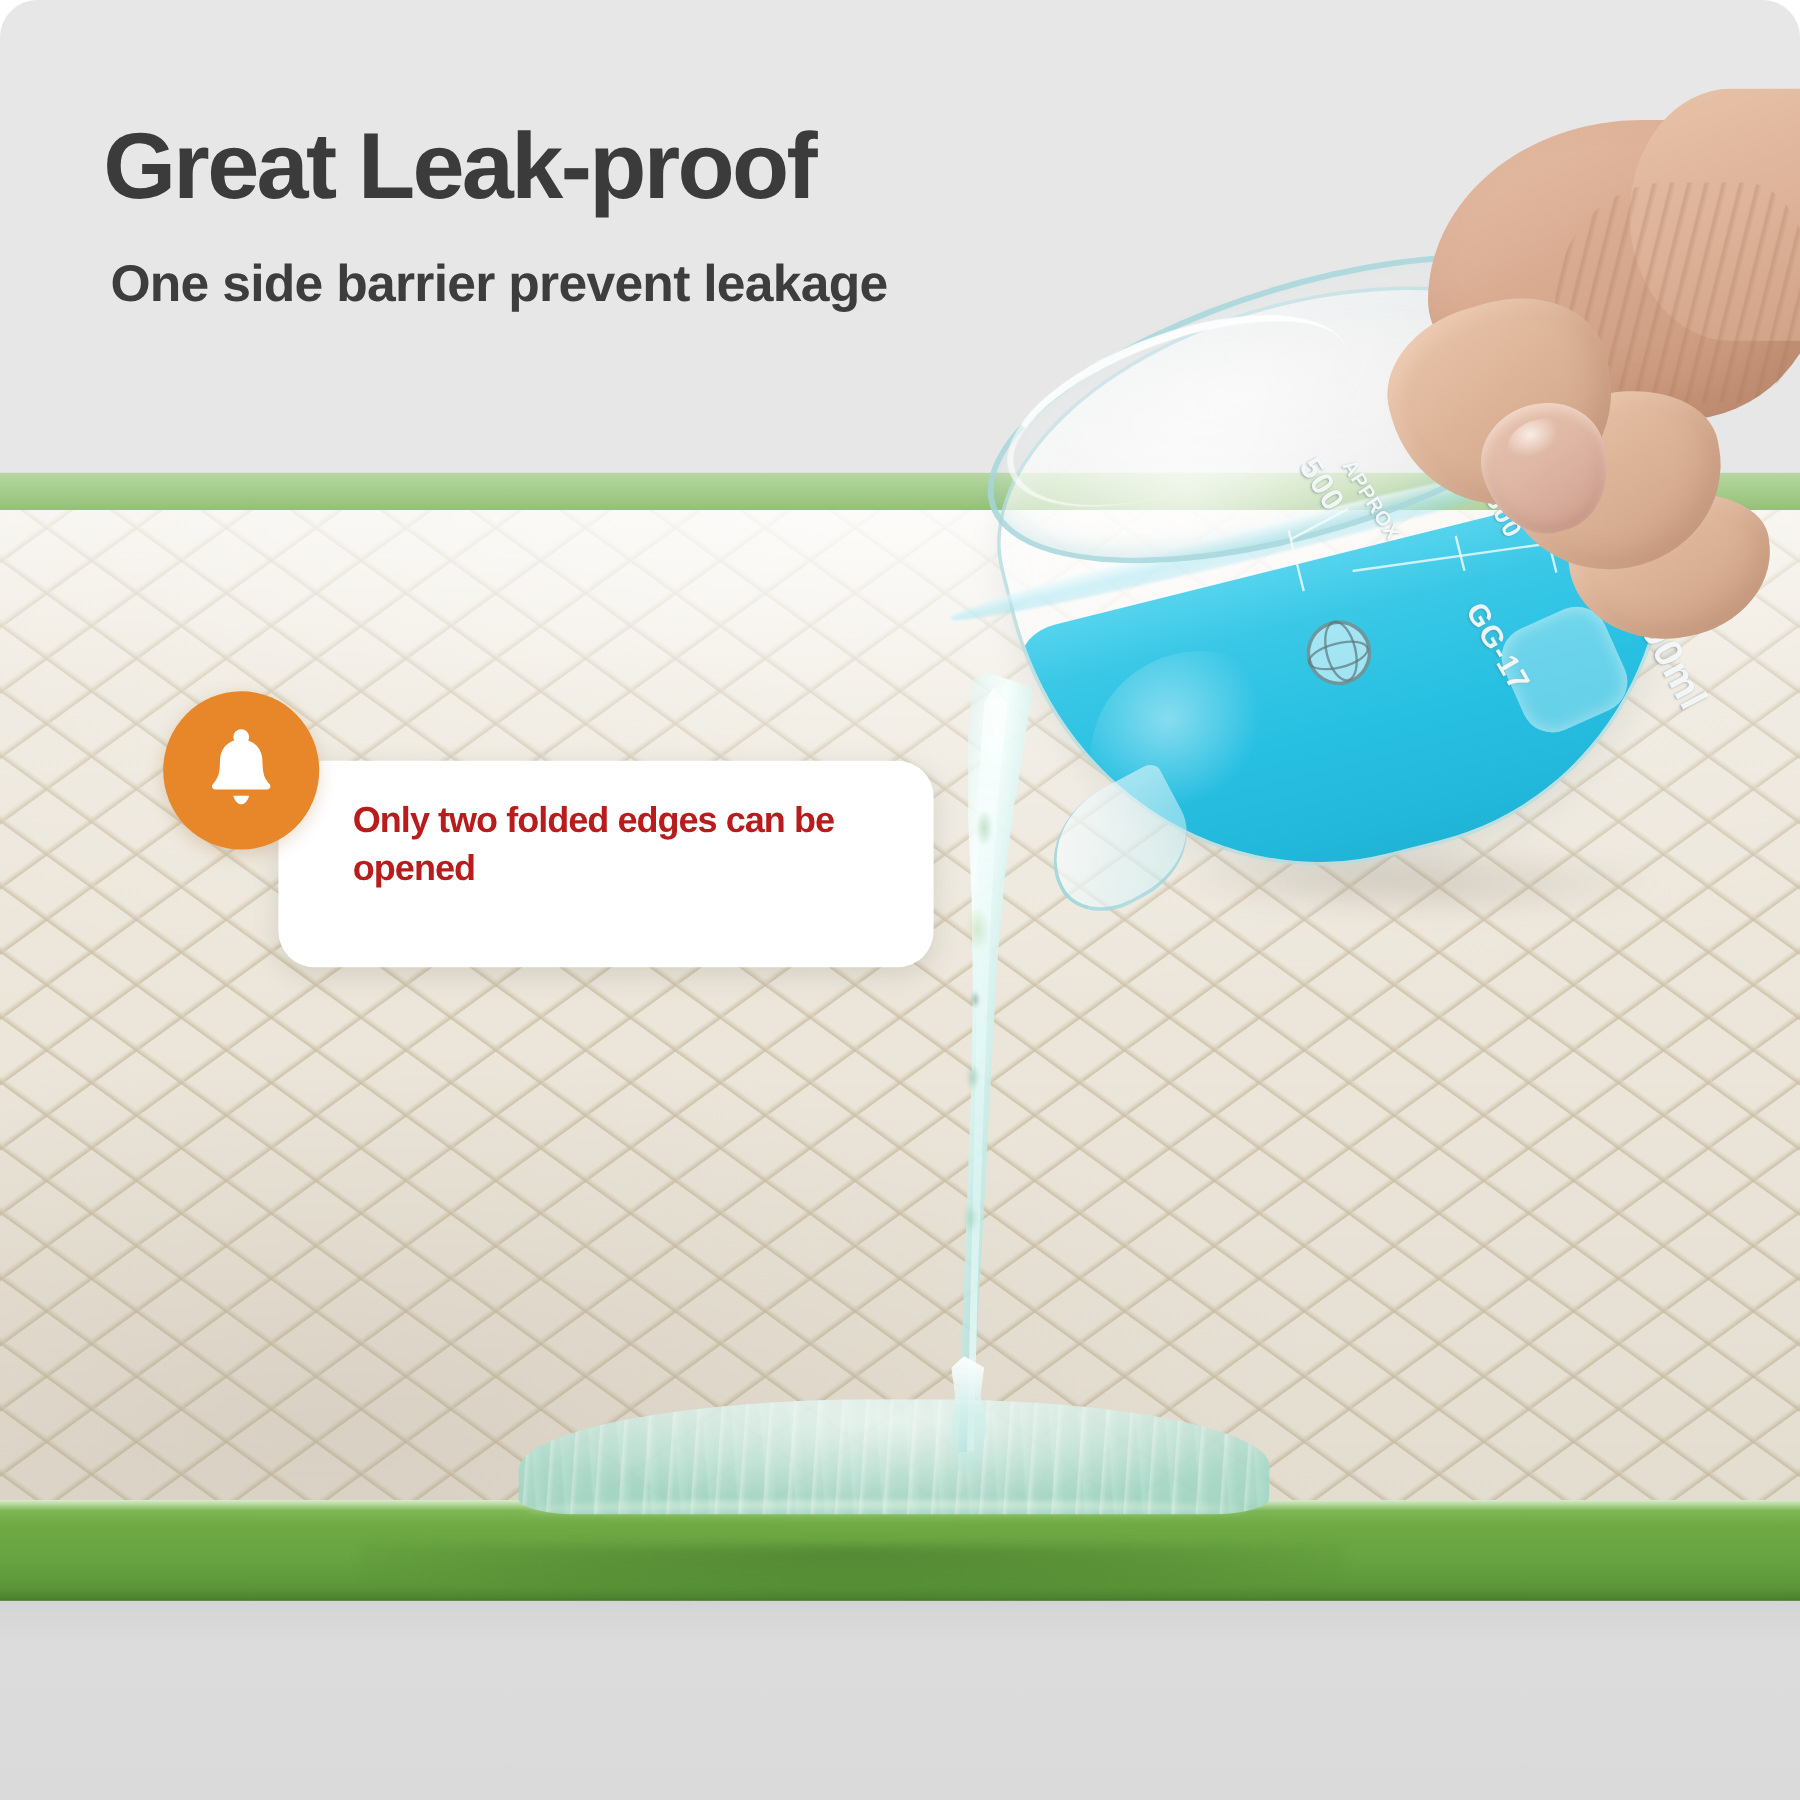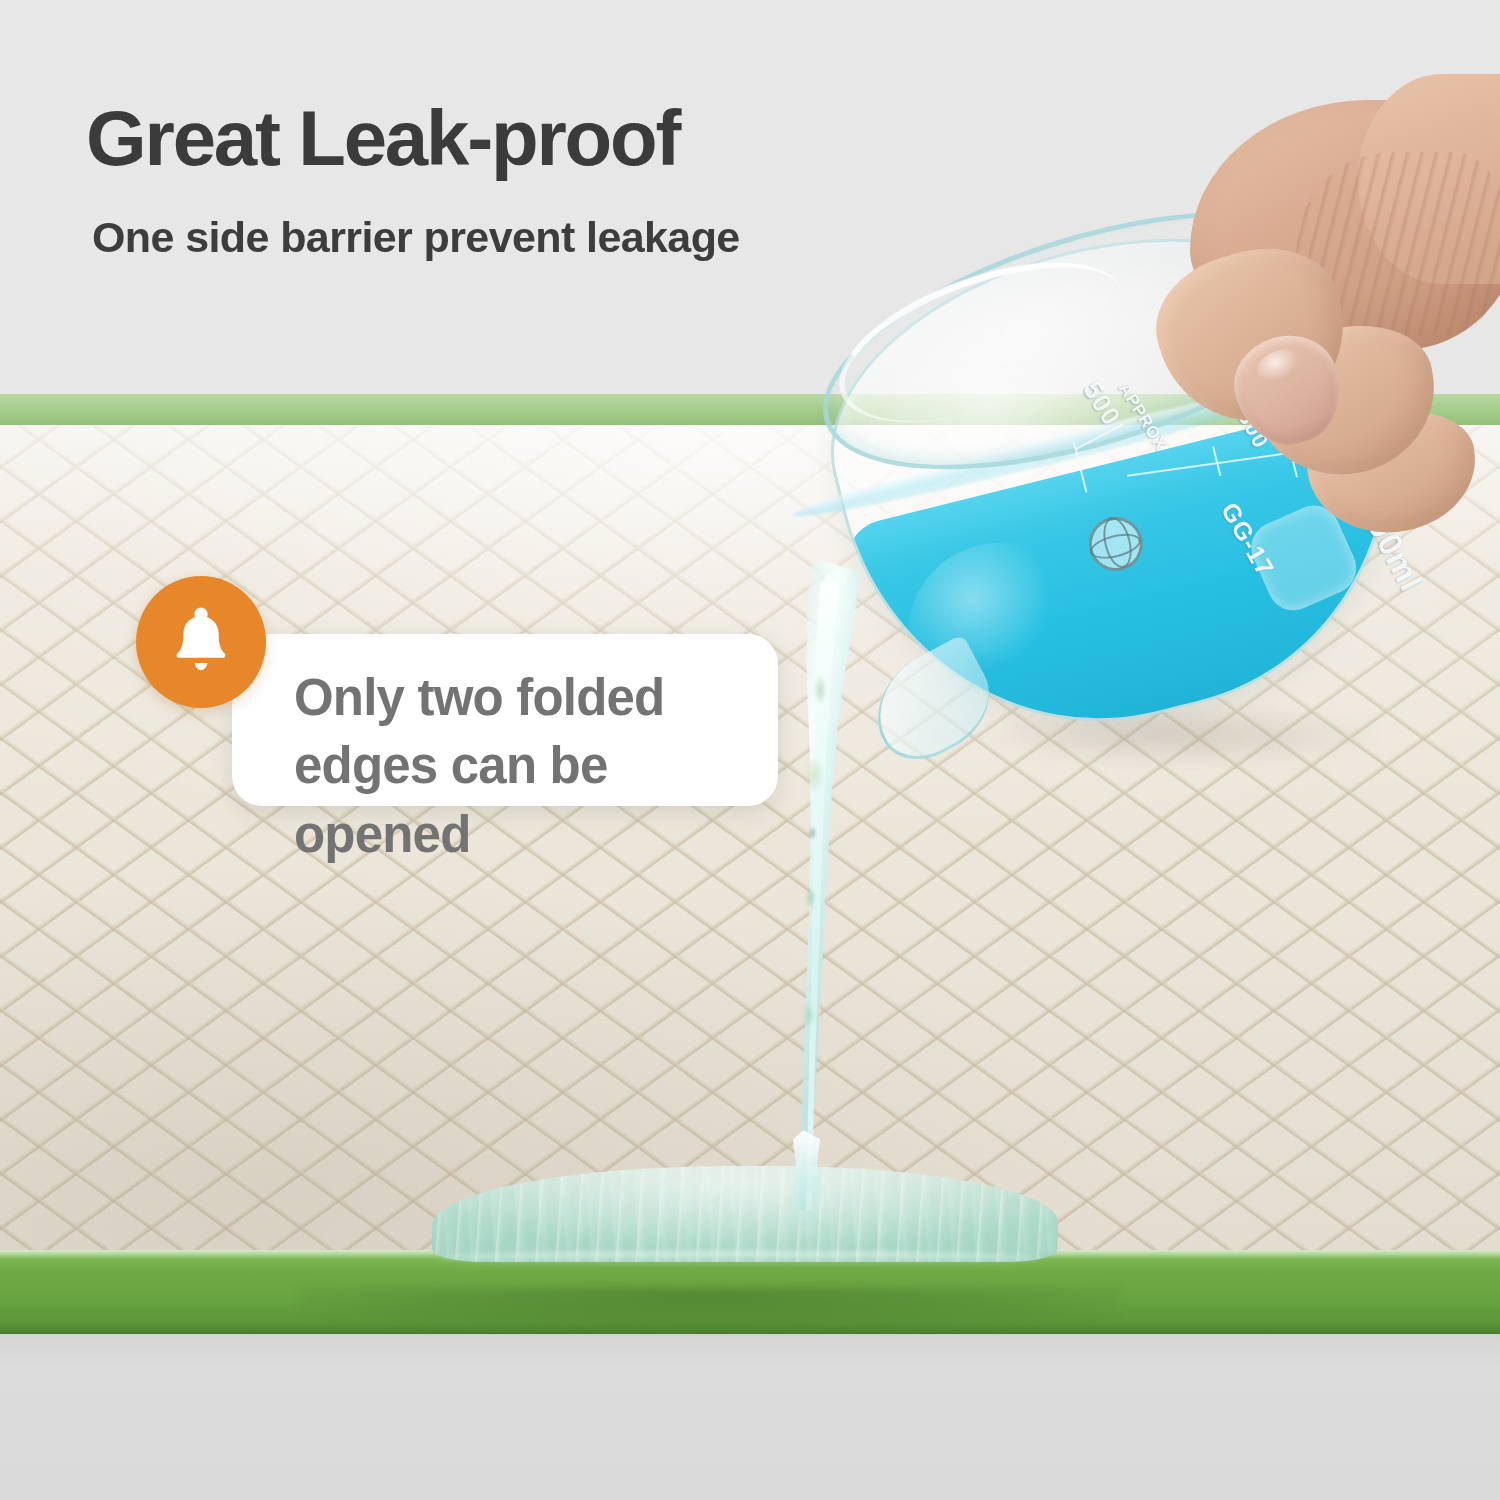--- a/index.html
+++ b/index.html
@@ -10,20 +10,21 @@
     height: 1500px;
     overflow: hidden;
     font-family: "Liberation Sans", sans-serif;
   }
 
   #stage {
     position: relative;
     width: 1500px;
     height: 1500px;
     background: #e7e7e7;
+    border-radius: 31px;
   }
 
   
   .bg-lower {
     position: absolute;
     left: 0; top: 1333px;
     width: 1500px; height: 167px;
     background: linear-gradient(180deg, #d4d4d4 0%, #dcdcdc 22%, #dadada 100%);
   }
 
@@ -441,25 +442,25 @@
     width: 546px; height: 172px;
     background: #ffffff;
     border-radius: 30px;
     box-shadow: 0 6px 22px rgba(90,85,70,.16);
     z-index: 9;
   }
   .callout-text {
     position: absolute;
     left: 62px; top: 30px;
     width: 460px;
-    font-size: 51px;
+    font-size: 30px;
     font-weight: bold;
     line-height: 1.34;
     letter-spacing: -0.8px;
-    color: #737373;
+    color: #b91c1c;
   }
   .callout-badge {
     position: absolute;
     left: 136px; top: 576px;
     width: 130px; height: 132px;
     border-radius: 50%;
     background: #e8862a;
     box-shadow: 0 4px 14px rgba(150,90,20,.22);
     z-index: 10;
   }

